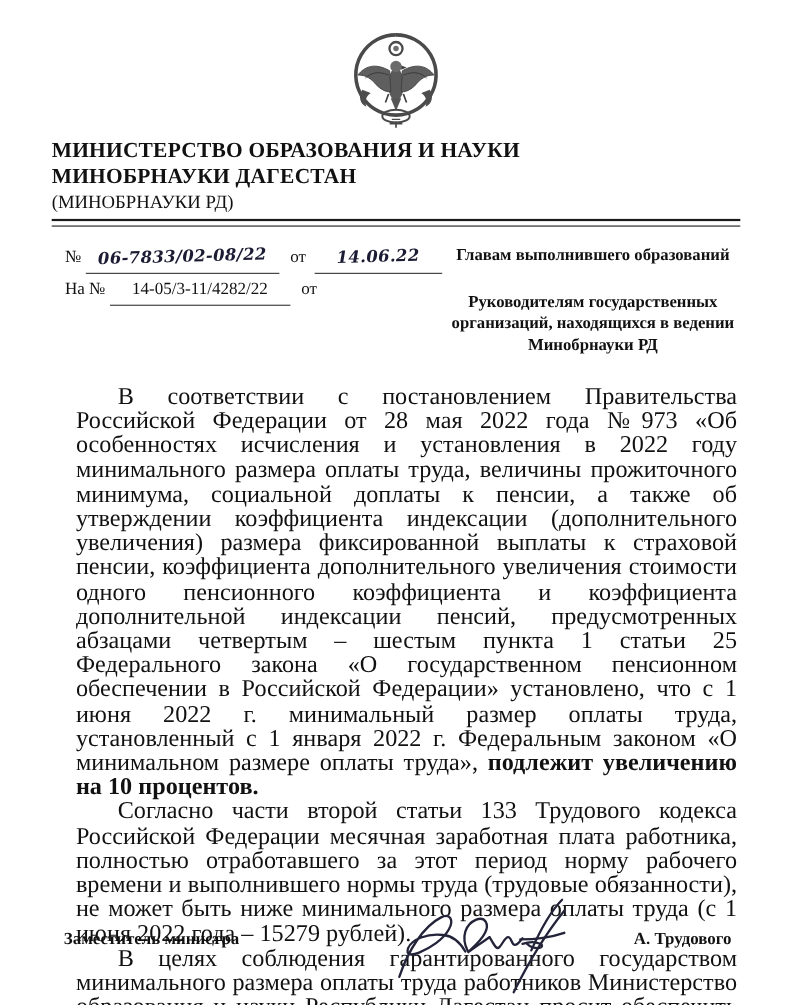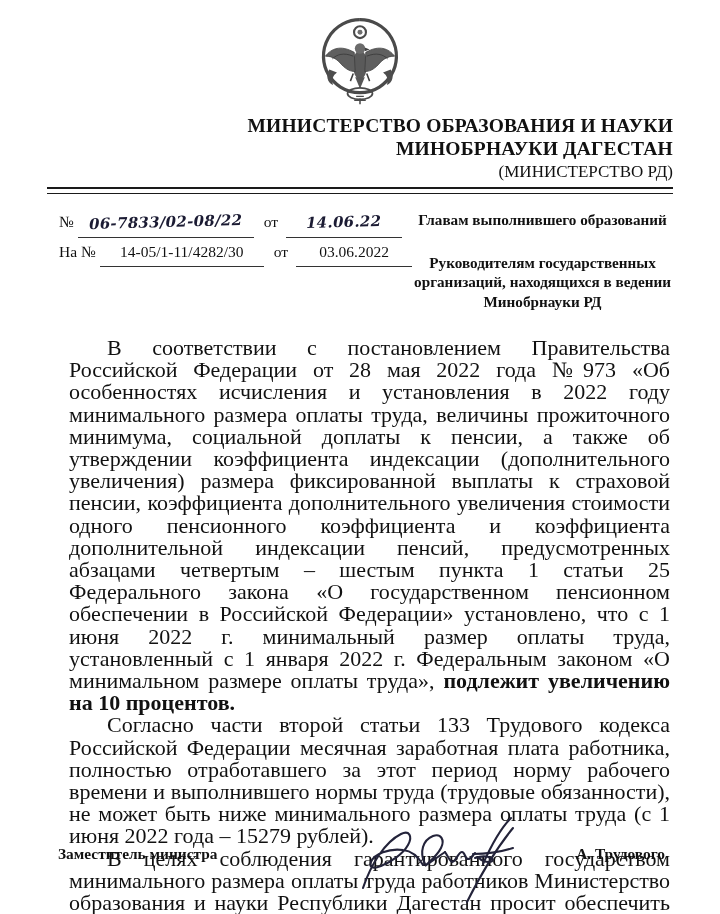--- a/index.html
+++ b/index.html
@@ -20,22 +20,22 @@
   .page {
     position: relative;
     width: 720px;
     height: 914px;
     box-sizing: border-box;
     padding: 0 47px;
   }
 
   
   .letterhead {
-    text-align: right;
-    padding-top: 12px;
+    text-align: left;
+    padding-top: 24px;
   }
 
   .emblem {
     width: 96px;
     height: 96px;
     margin: 0 auto 6px auto;
     display: block;
   }
 
   .org-title {
@@ -192,40 +192,39 @@
       <ellipse cx="50" cy="85" rx="13" ry="6" fill="none" stroke="#4a4a4a" stroke-width="1.8"></ellipse>
       <path d="M44 84 L56 84 M46 88 L54 88" stroke="#4a4a4a" stroke-width="1.3"></path>
       <path d="M50 90 L50 96 M44 92 L56 92" stroke="#4a4a4a" stroke-width="1.6"></path>
     </svg>
 
     <h1 class="org-title">
       <span>МИНИСТЕРСТВО ОБРАЗОВАНИЯ И НАУКИ</span>
       <span class="line2">МИНОБРНАУКИ ДАГЕСТАН</span>
     </h1>
 
-    <div class="org-short">(МИНИСТЕРСТВО РД)</div>
+    <div class="org-short">(МИНОБРНАУКИ РД)</div>
 
 
     <div class="rule-double"></div>
   </div>
 
   <div class="meta-row">
 
     <div class="refs">
       <div class="ref-line">
         <span class="ref-label">№</span>
         <span class="ref-value num1"><span class="handwritten">06-7833/02-08/22</span></span>
         <span class="ref-from">от</span>
         <span class="ref-value date1"><span class="handwritten">14.06.22</span></span>
       </div>
       <div class="ref-line">
         <span class="ref-label">На №</span>
-        <span class="ref-value num2">14-05/1-11/4282/30</span>
+        <span class="ref-value num2">14-05/3-11/4282/22</span>
         <span class="ref-from">от</span>
-        <span class="ref-value date2">03.06.2022</span>
       </div>
     </div>
 
     <div class="addressee">
       <div>Главам выполнившего образований</div>
       <div class="block2">Руководителям государственных организаций, находящихся в ведении Минобрнауки РД</div>
     </div>
   </div>
 
   <div class="body-text">

